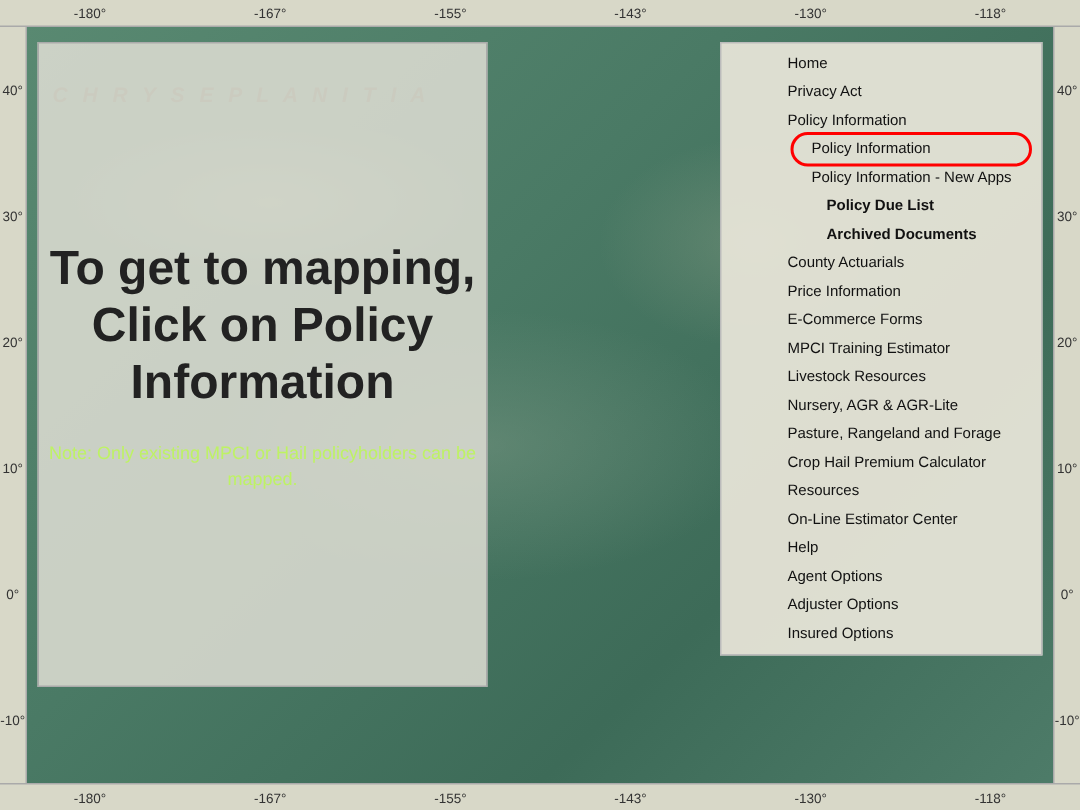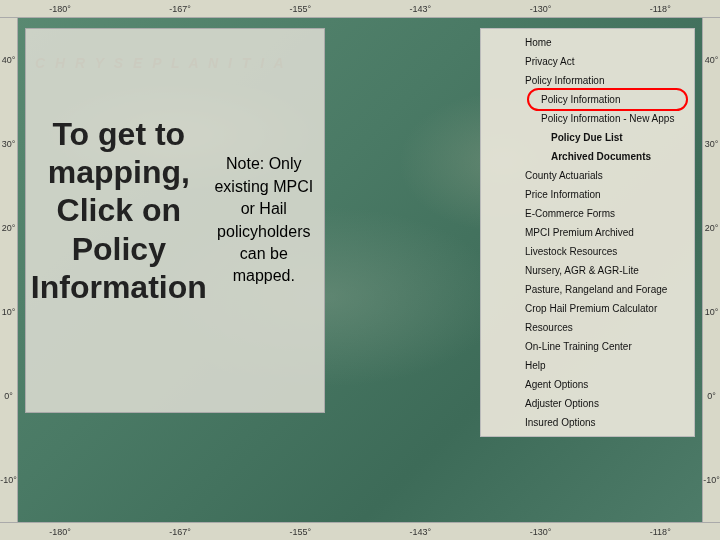--- a/index.html
+++ b/index.html
@@ -121,43 +121,43 @@
       letter-spacing: 3px;
       font-style: italic;
     }
 
     
     .info-box {
       position: absolute;
       top: 28px;
       left: 25px;
       width: 300px;
-      height: 385px;
+      height: 430px;
       background: rgba(220, 220, 210, 0.88);
       border: 1px solid #aaa;
       padding: 30px 4px;
       display: flex;
-      flex-direction: row;
+      flex-direction: column;
       align-items: center;
       justify-content: center;
       z-index: 20;
     }
 
     .info-title {
       font-size: 32px;
       font-weight: bold;
       color: #222;
       text-align: center;
       line-height: 1.2;
       margin-bottom: 20px;
     }
 
     .info-note {
-      font-size: 16px;
-      color: #000000;
+      font-size: 12px;
+      color: #bef264;
       text-align: center;
       line-height: 1.4;
     }
 
     
     .nav-menu {
       position: absolute;
       top: 28px;
       right: 25px;
       width: 215px;
@@ -258,24 +258,24 @@
 <div class="nav-item">Home</div>
     <div class="nav-item">Privacy Act</div>
     <div class="nav-item">Policy Information</div>
     <div class="nav-item indent1 highlighted">Policy Information</div>
     <div class="nav-item indent1">Policy Information - New Apps</div>
     <div class="nav-item indent2">Policy Due List</div>
     <div class="nav-item indent2">Archived Documents</div>
     <div class="nav-item">County Actuarials</div>
     <div class="nav-item">Price Information</div>
     <div class="nav-item">E-Commerce Forms</div>
-    <div class="nav-item">MPCI Premium Archived</div>
+    <div class="nav-item">MPCI Training Estimator</div>
     <div class="nav-item">Livestock Resources</div>
     <div class="nav-item">Nursery, AGR &amp; AGR-Lite</div>
     <div class="nav-item">Pasture, Rangeland and Forage</div>
     <div class="nav-item">Crop Hail Premium Calculator</div>
     <div class="nav-item">Resources</div>
-    <div class="nav-item">On-Line Training Center</div>
+    <div class="nav-item">On-Line Estimator Center</div>
     <div class="nav-item">Help</div>
     <div class="nav-item">Agent Options</div>
     <div class="nav-item">Adjuster Options</div>
     <div class="nav-item">Insured Options</div>
   </div>
 
 </body></html>

